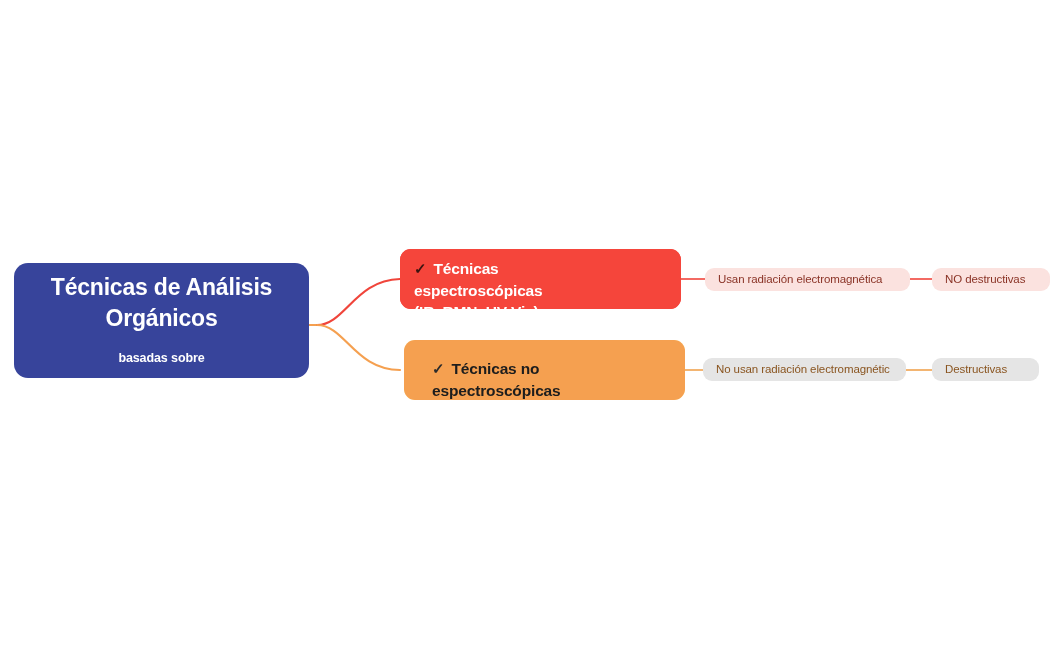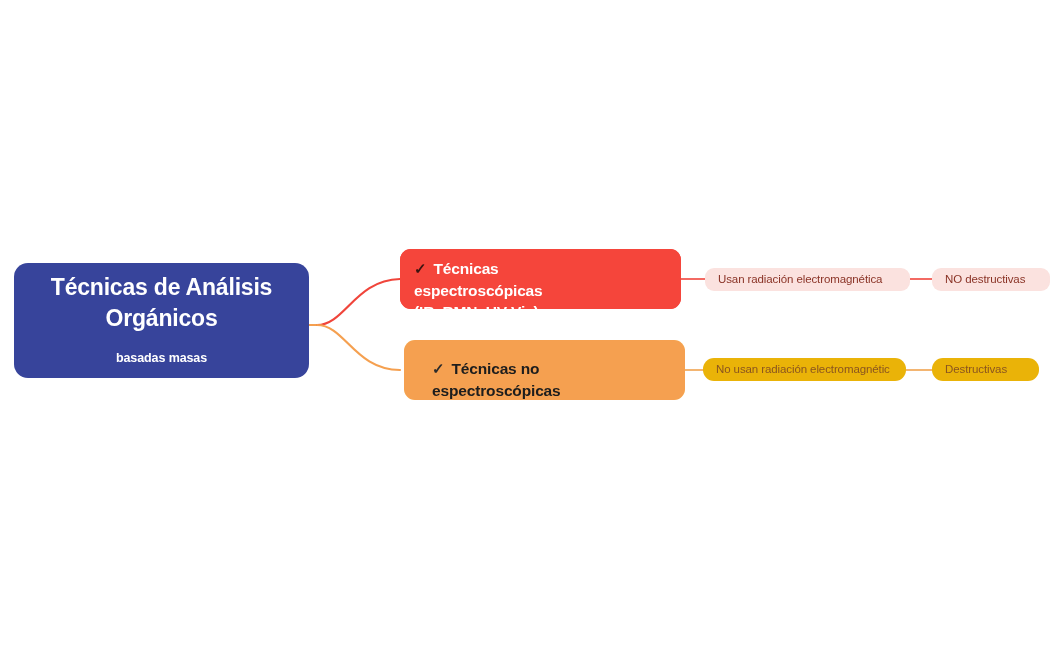--- a/index.html
+++ b/index.html
@@ -135,23 +135,22 @@
     padding: 0 13px;
     white-space: nowrap;
     overflow: hidden;
     letter-spacing: -0.1px;
   }
   .pill-red {
     background: #FBE2DF;
     color: #8a3326;
   }
   .pill-orange {
-    background: #eab308;
+    background: #e5e5e5;
     color: #8a5520;
-    border-radius: 11px;
   }
 
   .pill-r1 { left: 705px; top: 268px; width: 205px; }
   .pill-r2 { left: 932px; top: 268px; width: 118px; }
   .pill-o1 { left: 703px; top: 358px; width: 203px; }
   .pill-o2 { left: 932px; top: 358px; width: 107px; }
 </style>
 </head>
 <body>
 
@@ -169,21 +168,21 @@
 
     <path d="M 910 279 L 934 279" stroke="#F0453B" stroke-width="1.6" fill="none"></path>
 
     <path d="M 681 370 L 705 370" stroke="#F0A24E" stroke-width="1.6" fill="none"></path>
 
     <path d="M 906 370 L 934 370" stroke="#F0A24E" stroke-width="1.6" fill="none"></path>
   </svg>
 
   <div class="root-node">
     <div class="root-title">Técnicas de Análisis Orgánicos</div>
-    <div class="root-subtitle">basadas masas</div>
+    <div class="root-subtitle">basadas sobre</div>
   </div>
 
   <div class="branch branch-red">
     <div class="branch-clip">
       <div class="branch-text">
         <span class="check">✓</span><span>Técnicas</span><br>
         <span>espectroscópicas</span><br>
         <span>(IR, RMN, UV-Vis)</span>
       </div>
     </div>

